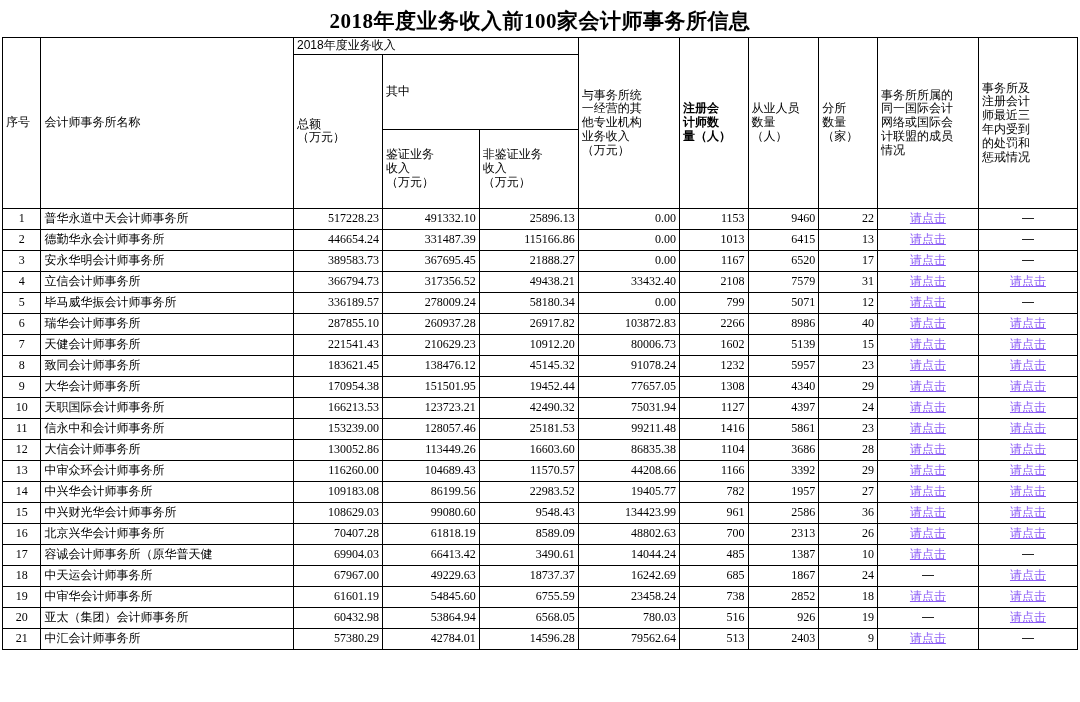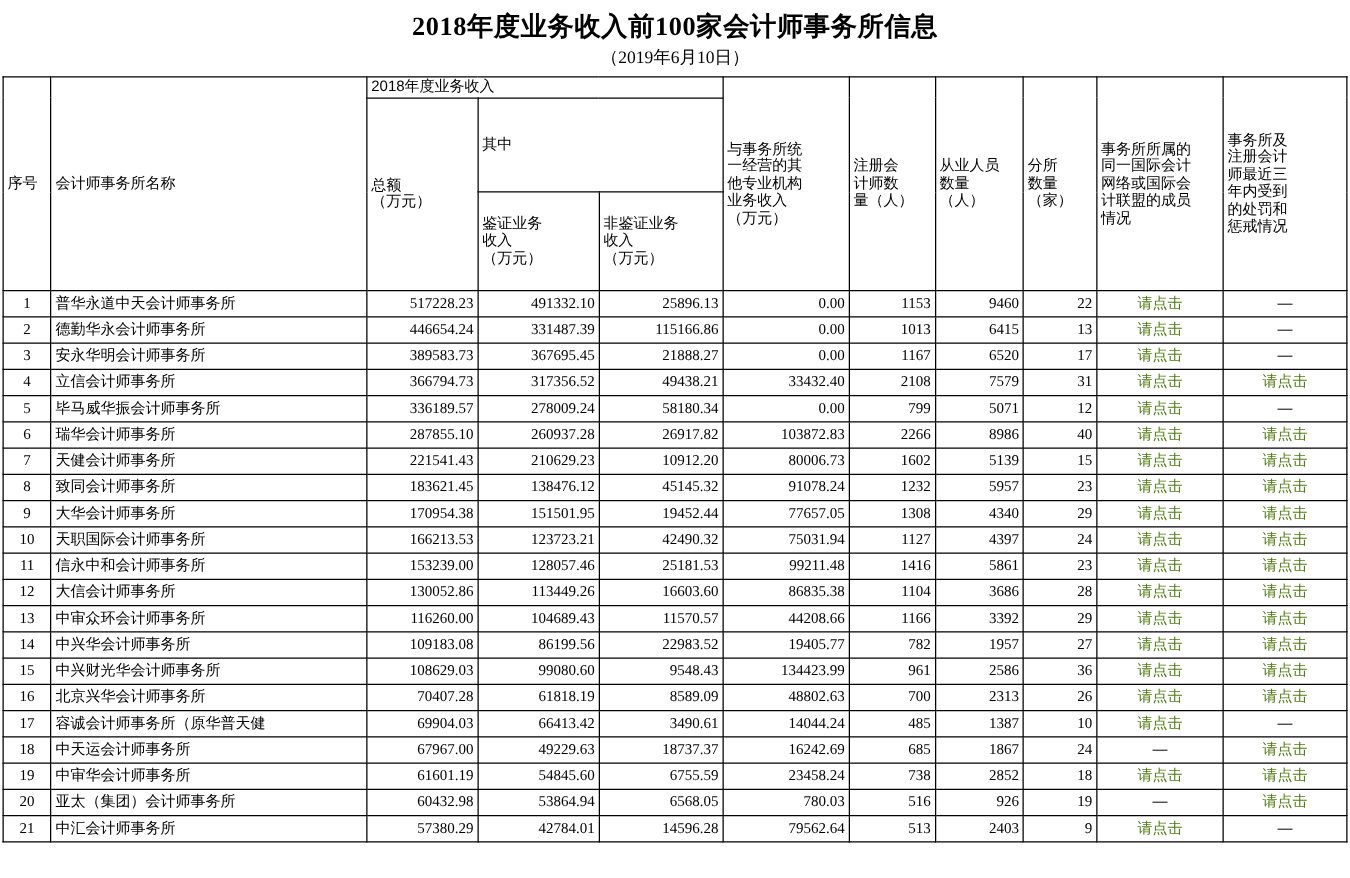--- a/index.html
+++ b/index.html
@@ -68,21 +68,22 @@
   }
   .name {
     text-align: left;
     padding-left: 5px;
     font-size: 12.5px;
   }
   .ctr {
     text-align: center;
   }
   .link {
-    color: #4d7c0f;
+    color: #8b5cf6;
+    text-decoration: underline;
     cursor: pointer;
     font-size: 12px;
   }
   tbody tr {
     height: 21px;
   }
   .c-idx { width: 38px; }
   .c-name { width: 250px; }
   .c-total { width: 88px; }
   .c-aud { width: 96px; }
@@ -96,21 +97,20 @@
   .vert-pad {
     padding: 2px 2px;
   }
 </style>
 </head>
 <body>
 
 <div class="page">
 
   <div class="title">2018年度业务收入前100家会计师事务所信息</div>
-  <div class="subtitle">（2019年6月10日）</div>
 
   <table class="main">
     <colgroup>
       <col class="c-idx">
         <col class="c-name">
         <col class="c-total">
         <col class="c-aud">
         <col class="c-nonaud">
       <col class="c-other">
         <col class="c-cpa">
@@ -122,21 +122,21 @@
     <thead>
       <tr>
         <th rowspan="3" class="hdr-tall">序号</th>
         <th rowspan="3">会计师事务所名称</th>
         <th colspan="3">2018年度业务收入</th>
         <th rowspan="3" class="vert-pad" style="white-space: pre-line;">与事务所统
 一经营的其
 他专业机构
 业务收入
 （万元）</th>
-        <th rowspan="3" style="white-space: pre-line;">注册会
+        <th rowspan="3" style="white-space: pre-line; font-weight: bold;">注册会
 计师数
 量（人）</th>
         <th rowspan="3" style="white-space: pre-line;">从业人员
 数量
 （人）</th>
         <th rowspan="3" style="white-space: pre-line;">分所
 数量
 （家）</th>
         <th rowspan="3" style="white-space: pre-line;">事务所所属的
 同一国际会计

